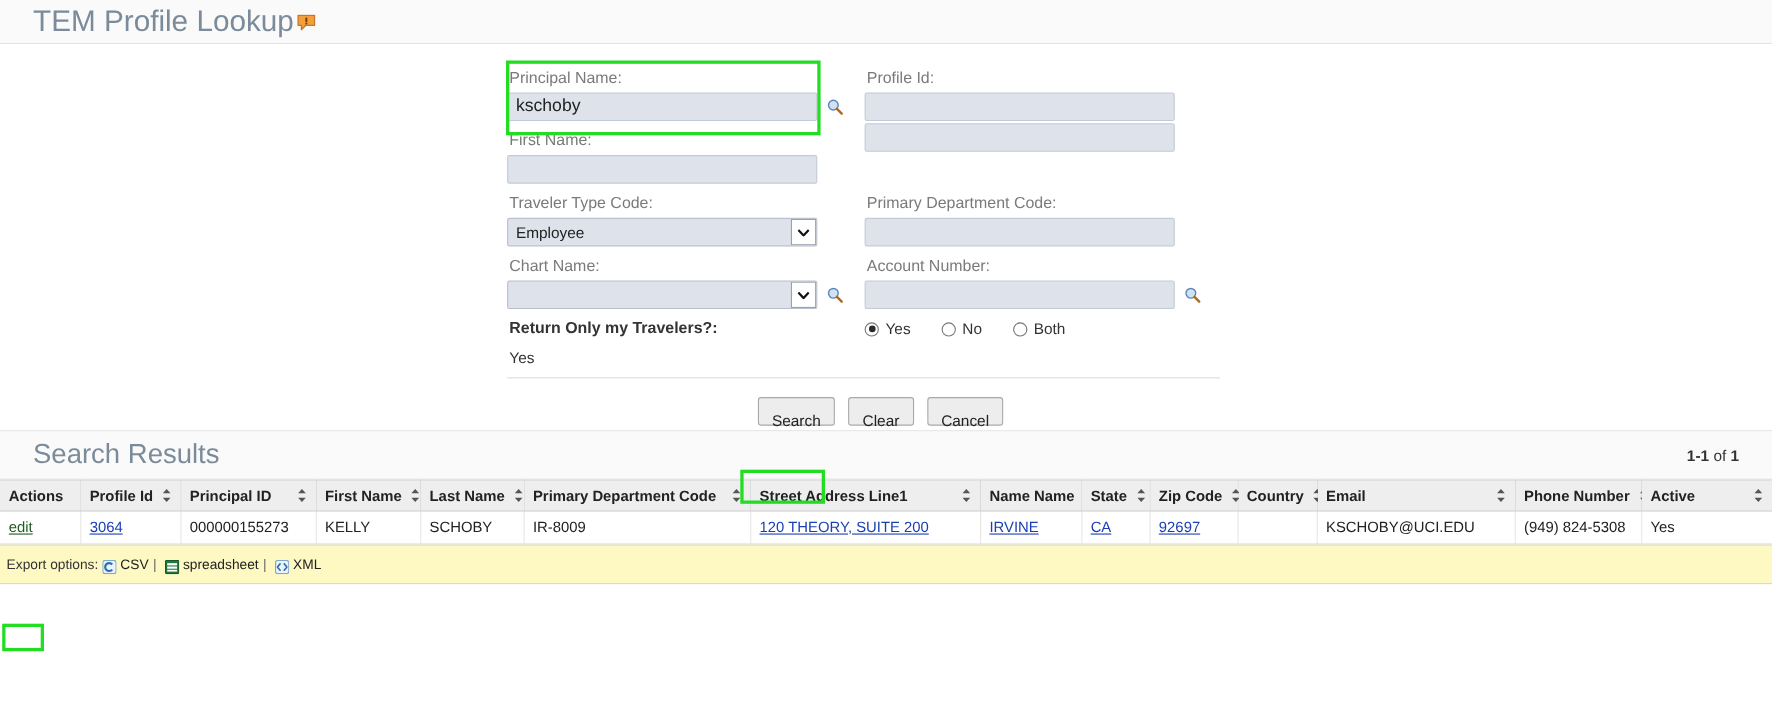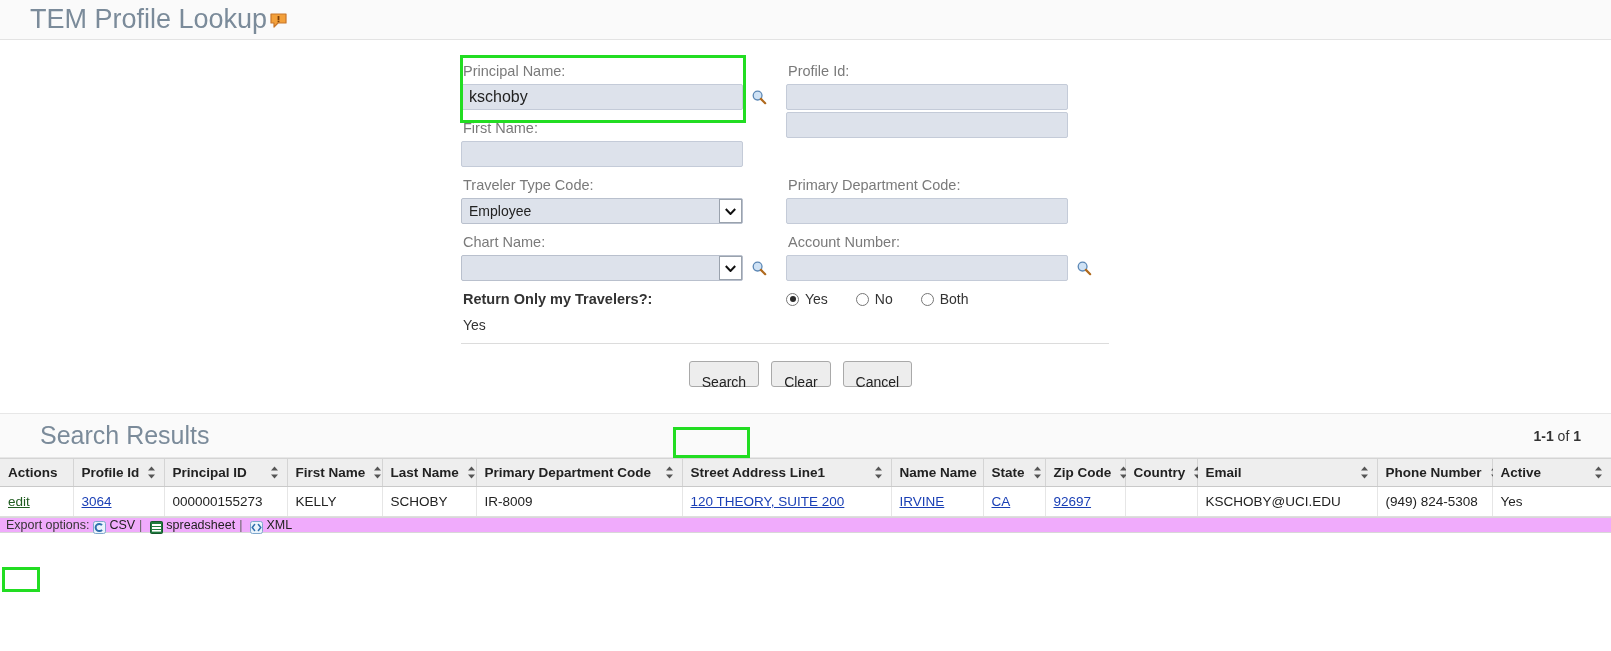--- a/index.html
+++ b/index.html
@@ -127,27 +127,26 @@
     border-radius:3px;
     font-family:"Liberation Sans",sans-serif;
     font-size:14px;color:#222;
     padding:12px 12px;margin:0 6px;
     cursor:pointer;
     box-sizing:border-box;
   }
 
   
   .results-header{
-    margin-top:22px;
     height:45px;
     background:#fafafa;
     border-top:1px solid #e7e7e7;
     border-bottom:1px solid #e7e7e7;
     display:flex;align-items:center;justify-content:space-between;
-    padding:0 30px 0 40px;
+    padding:0 30px 0 30px;
     box-sizing:border-box;
   }
   .results-title{font-size:25px;color:#7b8b9a;font-weight:400;}
   .results-count{font-size:14px;color:#333;font-weight:bold;}
   .results-count .of{font-weight:normal;}
 
   table.results{
     width:1611px;
     border-collapse:collapse;
     table-layout:fixed;
@@ -182,22 +181,22 @@
     background:#ffffff;
     vertical-align:middle;
   }
   td a, .lnk{
     color:#1a3fb5;text-decoration:underline;cursor:pointer;
   }
   td.cell-edit a{color:#1f5c1f;}
 
   
   .export-bar{
-    height:16px;
-    background:#f0abfc;
+    height:36px;
+    background:#fef9c3;
     border-top:1px solid #d8d8d8;
     border-bottom:1px solid #d8d8d8;
     display:flex;align-items:center;
     padding-left:6px;
     font-size:12.5px;color:#333;
     box-sizing:border-box;
   }
   .export-bar .sep{margin:0 4px;color:#666;}
   .export-bar a{color:#222;text-decoration:none;cursor:pointer;}
   .exp-ico{width:13px;height:13px;display:inline-block;margin:0 3px 0 4px;position:relative;top:2px;}

